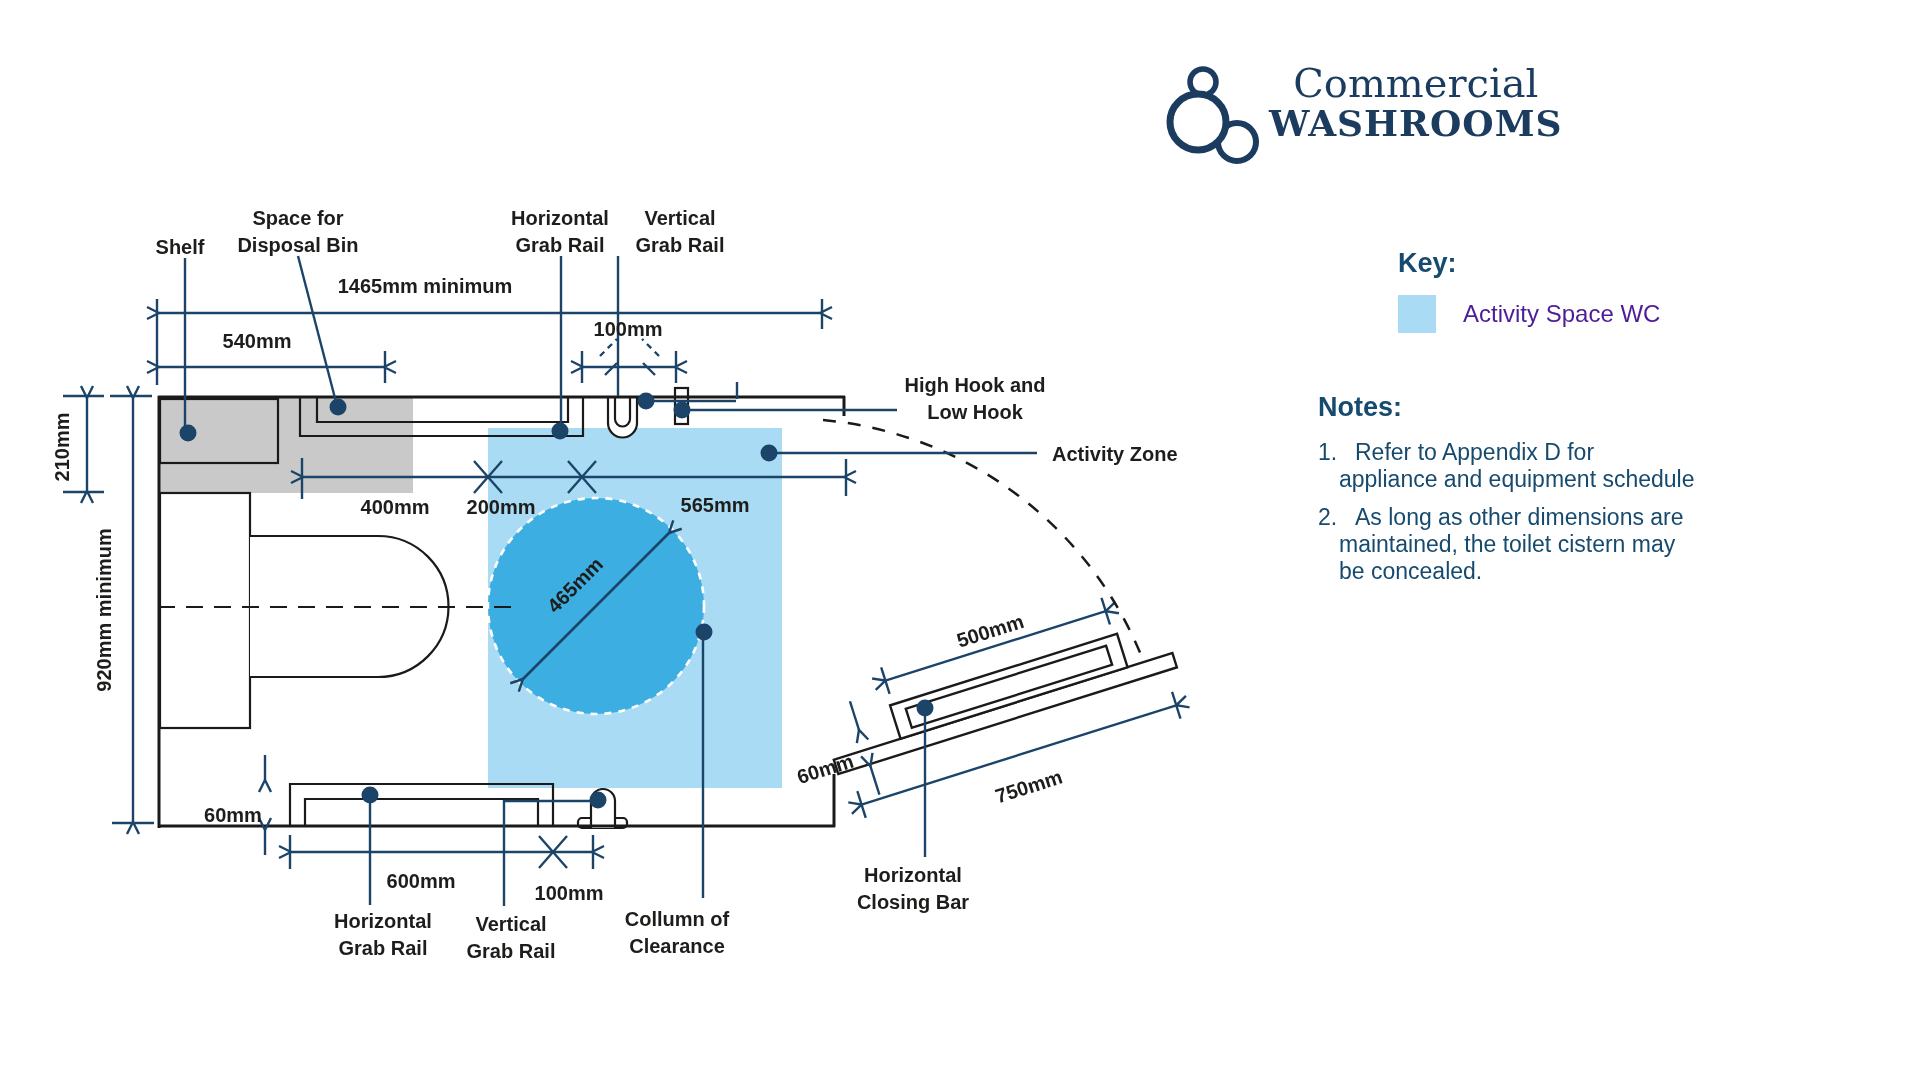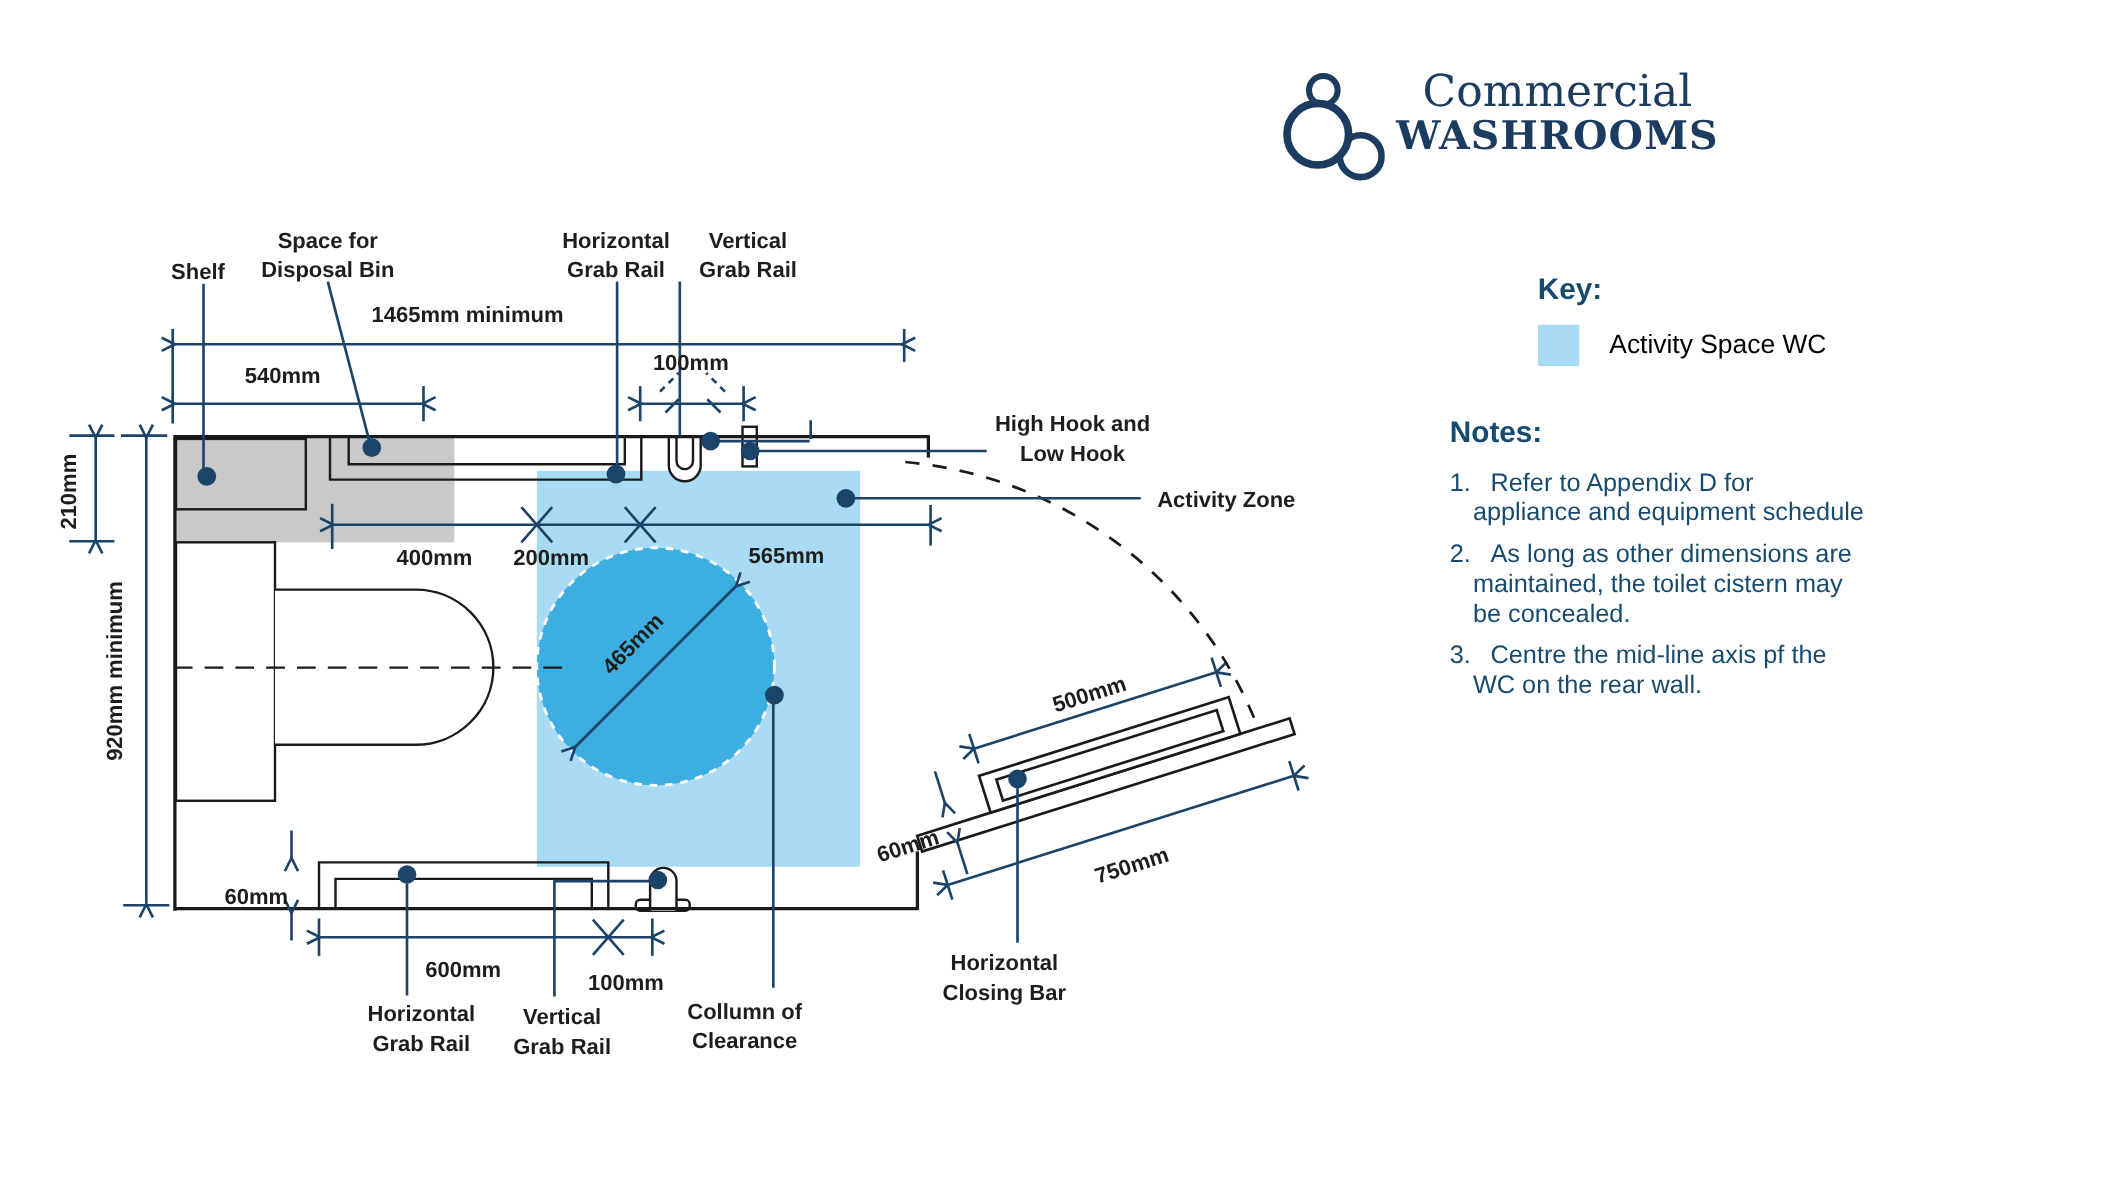--- a/index.html
+++ b/index.html
@@ -8,23 +8,23 @@
   #diagram{position:absolute;left:0;top:0;}
   
   .brand{position:absolute;left:1163px;top:62px;display:flex;align-items:flex-start;}
   .brand-text{margin-left:10px;color:#1B3C5F;}
   .brand-line1{font-family:"DejaVu Serif","Liberation Serif",serif;font-size:40px;line-height:42px;font-weight:400;text-align:center;}
   .brand-line2{font-family:"DejaVu Serif","Liberation Serif",serif;font-size:36px;line-height:38px;font-weight:700;letter-spacing:1px;}
   
   .key{position:absolute;left:1398px;top:248px;color:#164A6E;}
   .key-title{font-size:27px;font-weight:700;}
   .key-row{display:flex;align-items:center;margin-top:16px;}
-  .key-label{margin-left:27px;font-size:24px;font-weight:400;color:#000000;}
-  
-  .notes{position:absolute;left:1318px;top:378px;width:378px;color:#164A6E;}
+  .key-label{margin-left:27px;font-size:24px;font-weight:400;color:#4c1d95;}
+  
+  .notes{position:absolute;left:1318px;top:392px;width:378px;color:#164A6E;}
   .notes-title{font-size:27px;font-weight:700;margin-bottom:16px;}
   .note{font-size:23px;line-height:27px;font-weight:400;padding-left:21px;text-indent:-21px;margin:11px 0 0 0;}
   .note .num{display:inline-block;width:37px;text-indent:0;}
   
   text{font-family:"Liberation Sans",sans-serif;}
   .lbl{font-size:20px;font-weight:700;fill:#1d1d1b;}
   .dim{font-size:20px;font-weight:700;fill:#1d1d1b;}
 </style>
 </head>
 <body>
@@ -217,16 +217,15 @@
       <rect x="0" y="0" width="38" height="38" fill="#A9DCF4"></rect>
     </svg>
     <span class="key-label">Activity Space WC</span>
   </div>
 </div>
 
 <div class="notes">
   <div class="notes-title">Notes:</div>
   <div class="note"><span class="num">1.</span><span>Refer to Appendix D for appliance and equipment schedule</span></div>
   <div class="note"><span class="num">2.</span><span>As long as other dimensions are maintained, the toilet cistern may be concealed.</span></div>
-  <div class="note"><span class="num">3.</span><span>Centre the mid-line axis pf the WC on the rear wall.</span></div>
 </div>
 
 </div>
 
 </body></html>

